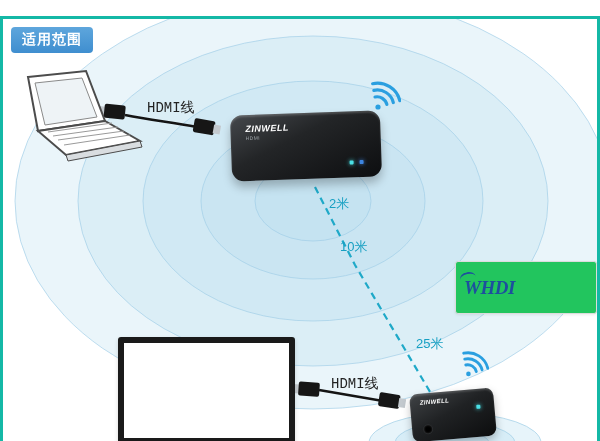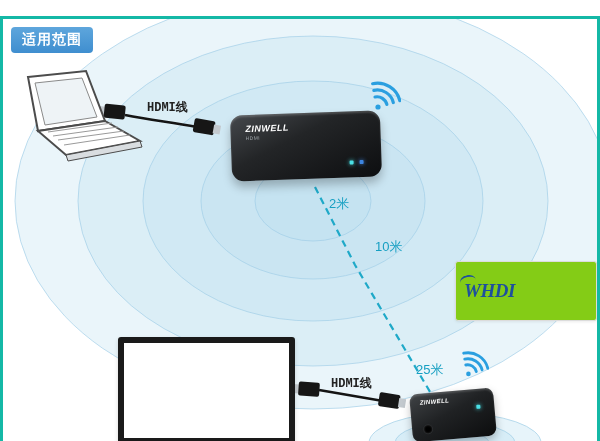--- a/index.html
+++ b/index.html
@@ -15,21 +15,21 @@
     background:linear-gradient(180deg,#5ea6dc,#3f8ecf);
     color:#fff;font-size:14px;font-weight:bold;border-radius:4px;
     letter-spacing:1px;z-index:9;
   }
   
   .layer{left:0;top:0;width:600px;height:441px;z-index:1;pointer-events:none;}
   .layer2{z-index:2;}
   .layer3{z-index:3;}
   
   .hdmi-label{
-    font-size:12px;font-weight:bold;color:#222;z-index:6;
+    font-size:14px;font-weight:normal;color:#222;z-index:6;
     font-family:"Liberation Mono","DejaVu Sans Mono",monospace;
   }
   
   .dist{font-size:13px;font-weight:normal;color:#169fc2;z-index:6;}
   
   .transmitter{
     left:228px;top:94px;width:150px;height:66px;border-radius:12px;
     background:linear-gradient(155deg,#45484c 0%,#232527 40%,#0d0e10 100%);
     transform:rotate(-2deg);z-index:5;
     box-shadow:0 6px 10px rgba(0,0,0,0.25), inset 0 2px 2px rgba(255,255,255,0.18);
@@ -58,21 +58,21 @@
     left:115px;top:318px;width:165px;height:95px;background:#fff;
     border:6px solid #1a1a1a;border-bottom:16px solid #1a1a1a;border-radius:3px;
     box-sizing:content-box;z-index:5;box-shadow:0 2px 4px rgba(0,0,0,0.15);
   }
   .monitor-stand{
     left:172px;top:433px;width:56px;height:10px;background:#1a1a1a;
     clip-path:polygon(16% 0,84% 0,100% 100%,0 100%);z-index:5;
   }
   
   .whdi-box{
-    left:452px;top:242px;width:142px;height:60px;background:#84cc16;
+    left:452px;top:242px;width:142px;height:53px;background:#22c55e;
     border:1px solid #dcdcdc;border-radius:3px;z-index:6;
     display:flex;align-items:center;gap:7px;padding:0 8px;box-sizing:border-box;
     box-shadow:0 1px 3px rgba(0,0,0,0.08);
   }
   .whdi-logo{
     color:#1d4f9e;font-family:"Liberation Serif","DejaVu Serif",serif;
     font-weight:bold;font-style:italic;font-size:19px;letter-spacing:-0.5px;
     position:relative;
   }
   .whdi-logo::before{
@@ -157,22 +157,22 @@
   <svg class="abs" style="left:360px;top:60px;z-index:6;" width="38" height="36" viewBox="0 0 36 36">
     <g transform="rotate(32 18 20)" stroke="#2a9fe0" stroke-width="3.2" stroke-linecap="round" fill="none">
       <path d="M 11 22 A 10 10 0 0 1 25 22"></path>
       <path d="M 6.5 17 A 16.5 16.5 0 0 1 29.5 17"></path>
       <path d="M 2 12 A 23 23 0 0 1 34 12"></path>
     </g>
     <circle cx="14" cy="28" r="2.6" fill="#2a9fe0"></circle>
   </svg>
 
   <div class="abs dist" style="left:326px;top:176px;">2米</div>
-  <div class="abs dist" style="left:372px;top:219px;">10米</div>
-  <div class="abs dist" style="left:413px;top:342px;">25米</div>
+  <div class="abs dist" style="left:337px;top:219px;">10米</div>
+  <div class="abs dist" style="left:413px;top:316px;">25米</div>
 
   <div class="abs whdi-box">
     <span class="whdi-logo">WHDI</span>
   </div>
 
   <div class="abs monitor"></div>
   <div class="abs monitor-stand"></div>
 
   <div class="abs receiver">
     <div class="brand-sm">ZINWELL</div>

